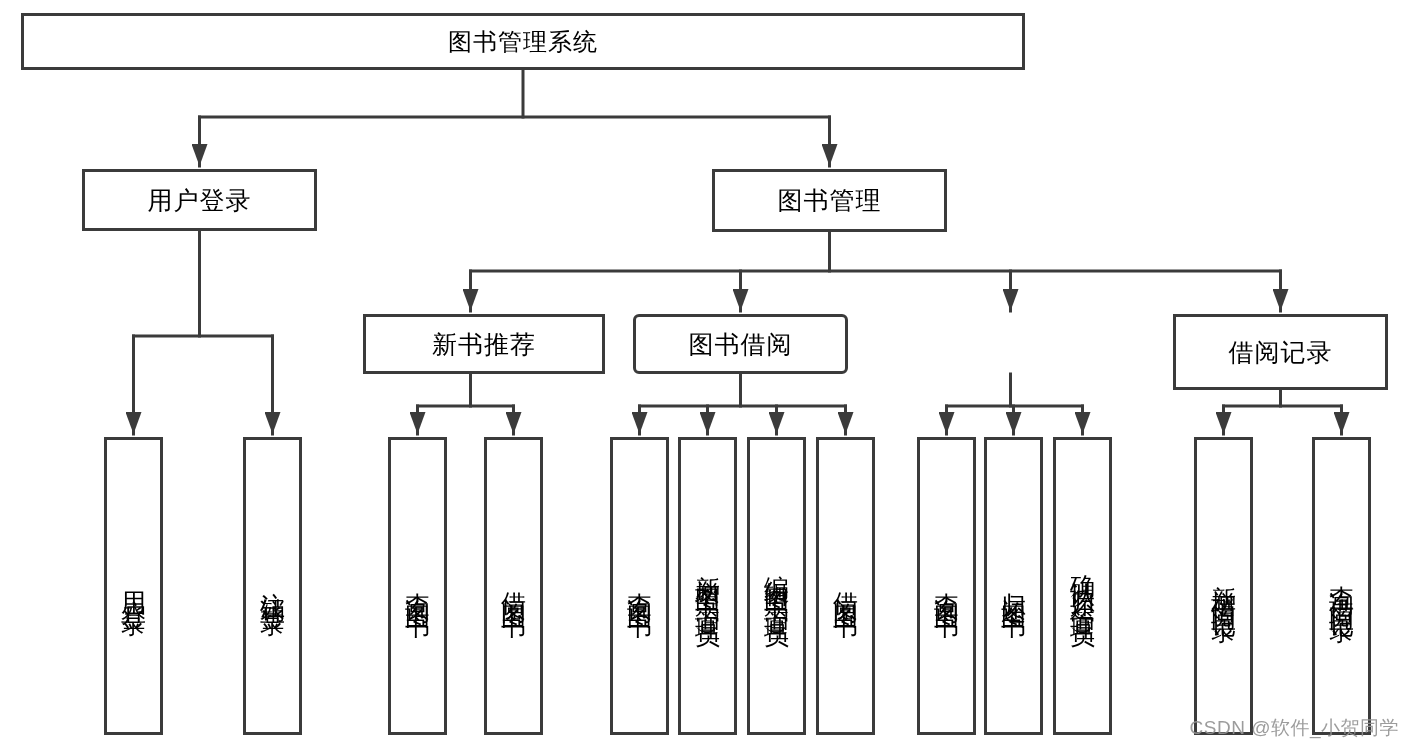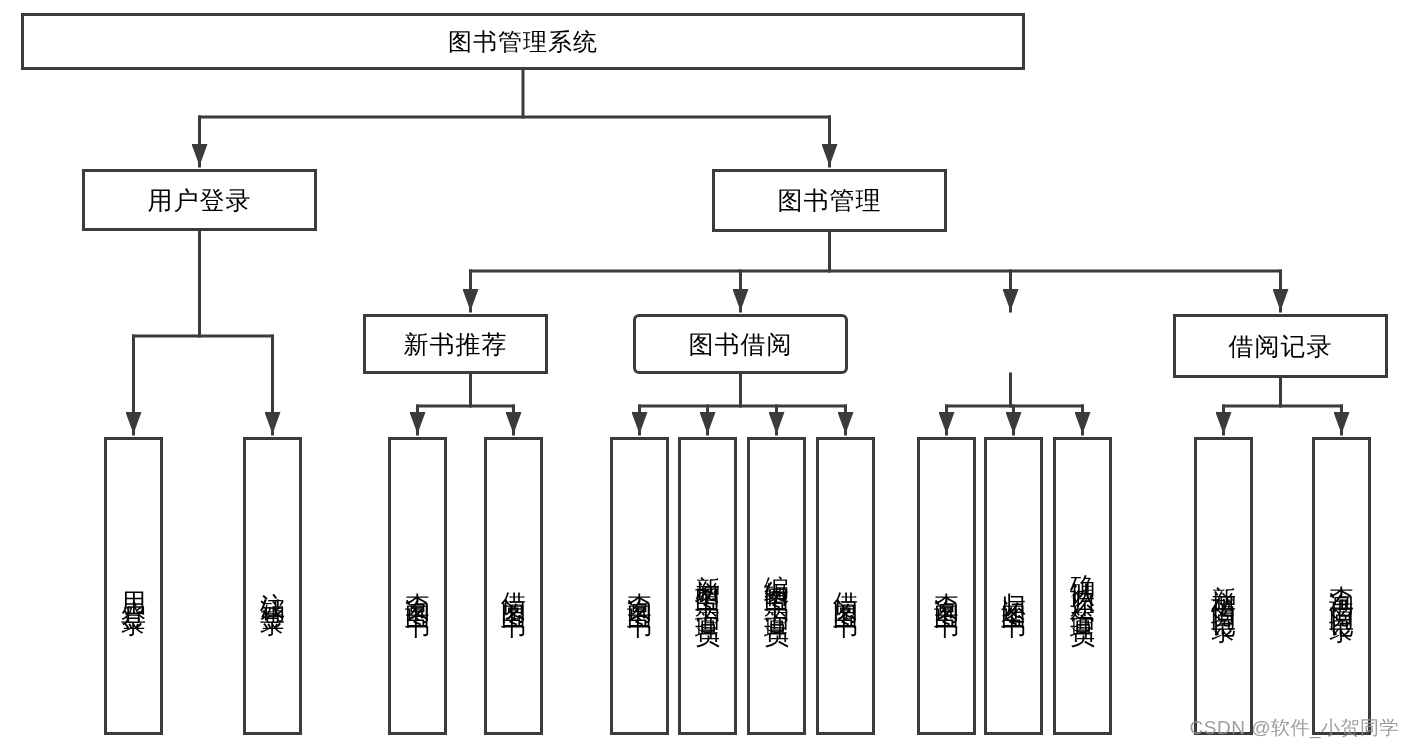--- a/index.html
+++ b/index.html
@@ -121,27 +121,27 @@
     <span>图书管理系统</span>
   </div>
 
   <div class="node node-h" style="left:82px; top:169px; width:235px; height:62px;">
     <span>用户登录</span>
   </div>
   <div class="node node-h" style="left:712px; top:169px; width:235px; height:63px;">
     <span>图书管理</span>
   </div>
 
-  <div class="node node-h" style="left:363px; top:314px; width:185px; height:60px;">
+  <div class="node node-h" style="left:363px; top:314px; width:242px; height:60px;">
     <span>新书推荐</span>
   </div>
   <div class="node node-h" style="left:633px; top:314px; width:215px; height:60px;border-radius:6px;">
     <span>图书借阅</span>
   </div>
-  <div class="node node-h" style="left:1173px; top:314px; width:215px; height:64px;">
+  <div class="node node-h" style="left:1173px; top:314px; width:215px; height:76px;">
     <span>借阅记录</span>
   </div>
 
   <div class="node node-leaf" style="left:104px; top:437px; width:59px; height:298px;">
     <span class="vtext">用户登录</span>
   </div>
   <div class="node node-leaf" style="left:243px; top:437px; width:59px; height:298px;">
     <span class="vtext">注销登录</span>
   </div>
 

